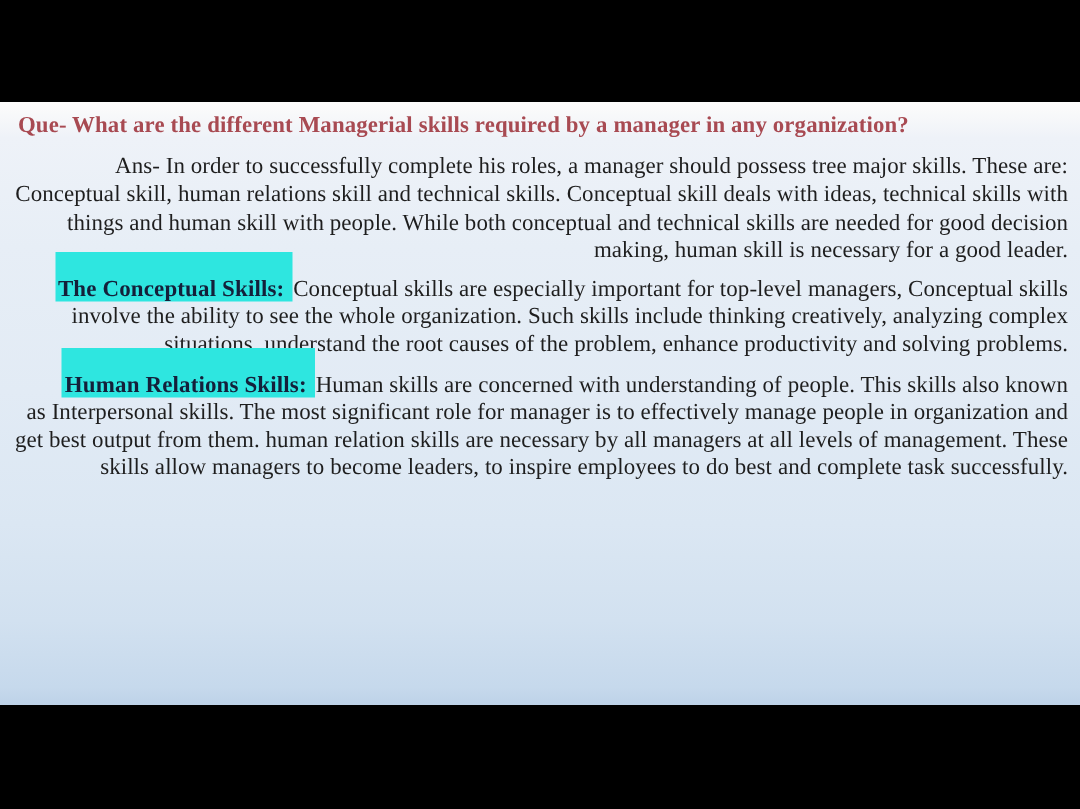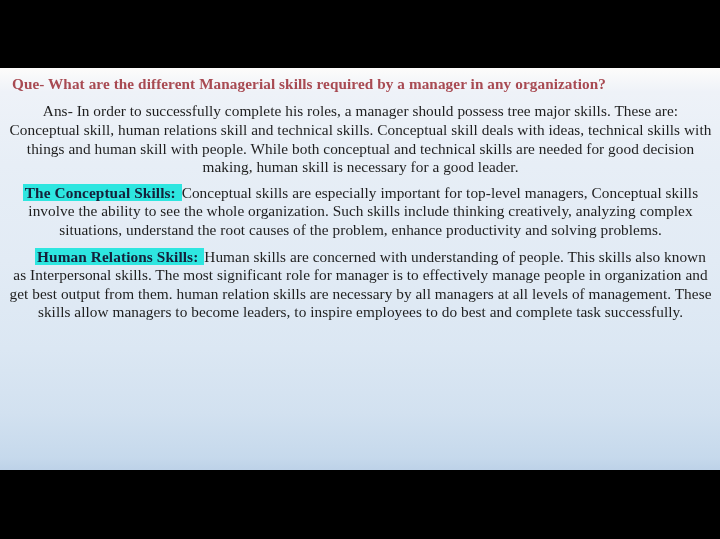--- a/index.html
+++ b/index.html
@@ -76,32 +76,32 @@
     padding: 0 9px 1px 9px;
     border-bottom: 2px solid #3a3a3a;
   }
 
   .para {
     margin: 0;
     padding: 0;
     font-size: 15.3px;
     line-height: 18.6px;
     color: #1e1e1e;
-    text-align: center;
+    text-align: right;
     letter-spacing: 0.05px;
   }
   #para-intro { margin-top: 10px; }
   #para-conceptual { margin-top: 7px; }
   #para-human { margin-top: 8px; }
 
   .lead {
     font-weight: bold;
     background: #2ee6e0;
     color: #14203a;
-    padding: 0 2px 0 2px;
+    padding: 16px 2px 0 2px;
     letter-spacing: 0.1px;
   }
   #para-human .lead {
     margin-left: 20px;
   }
 </style>
 </head>
 <body>
 
 <div id="frame">

